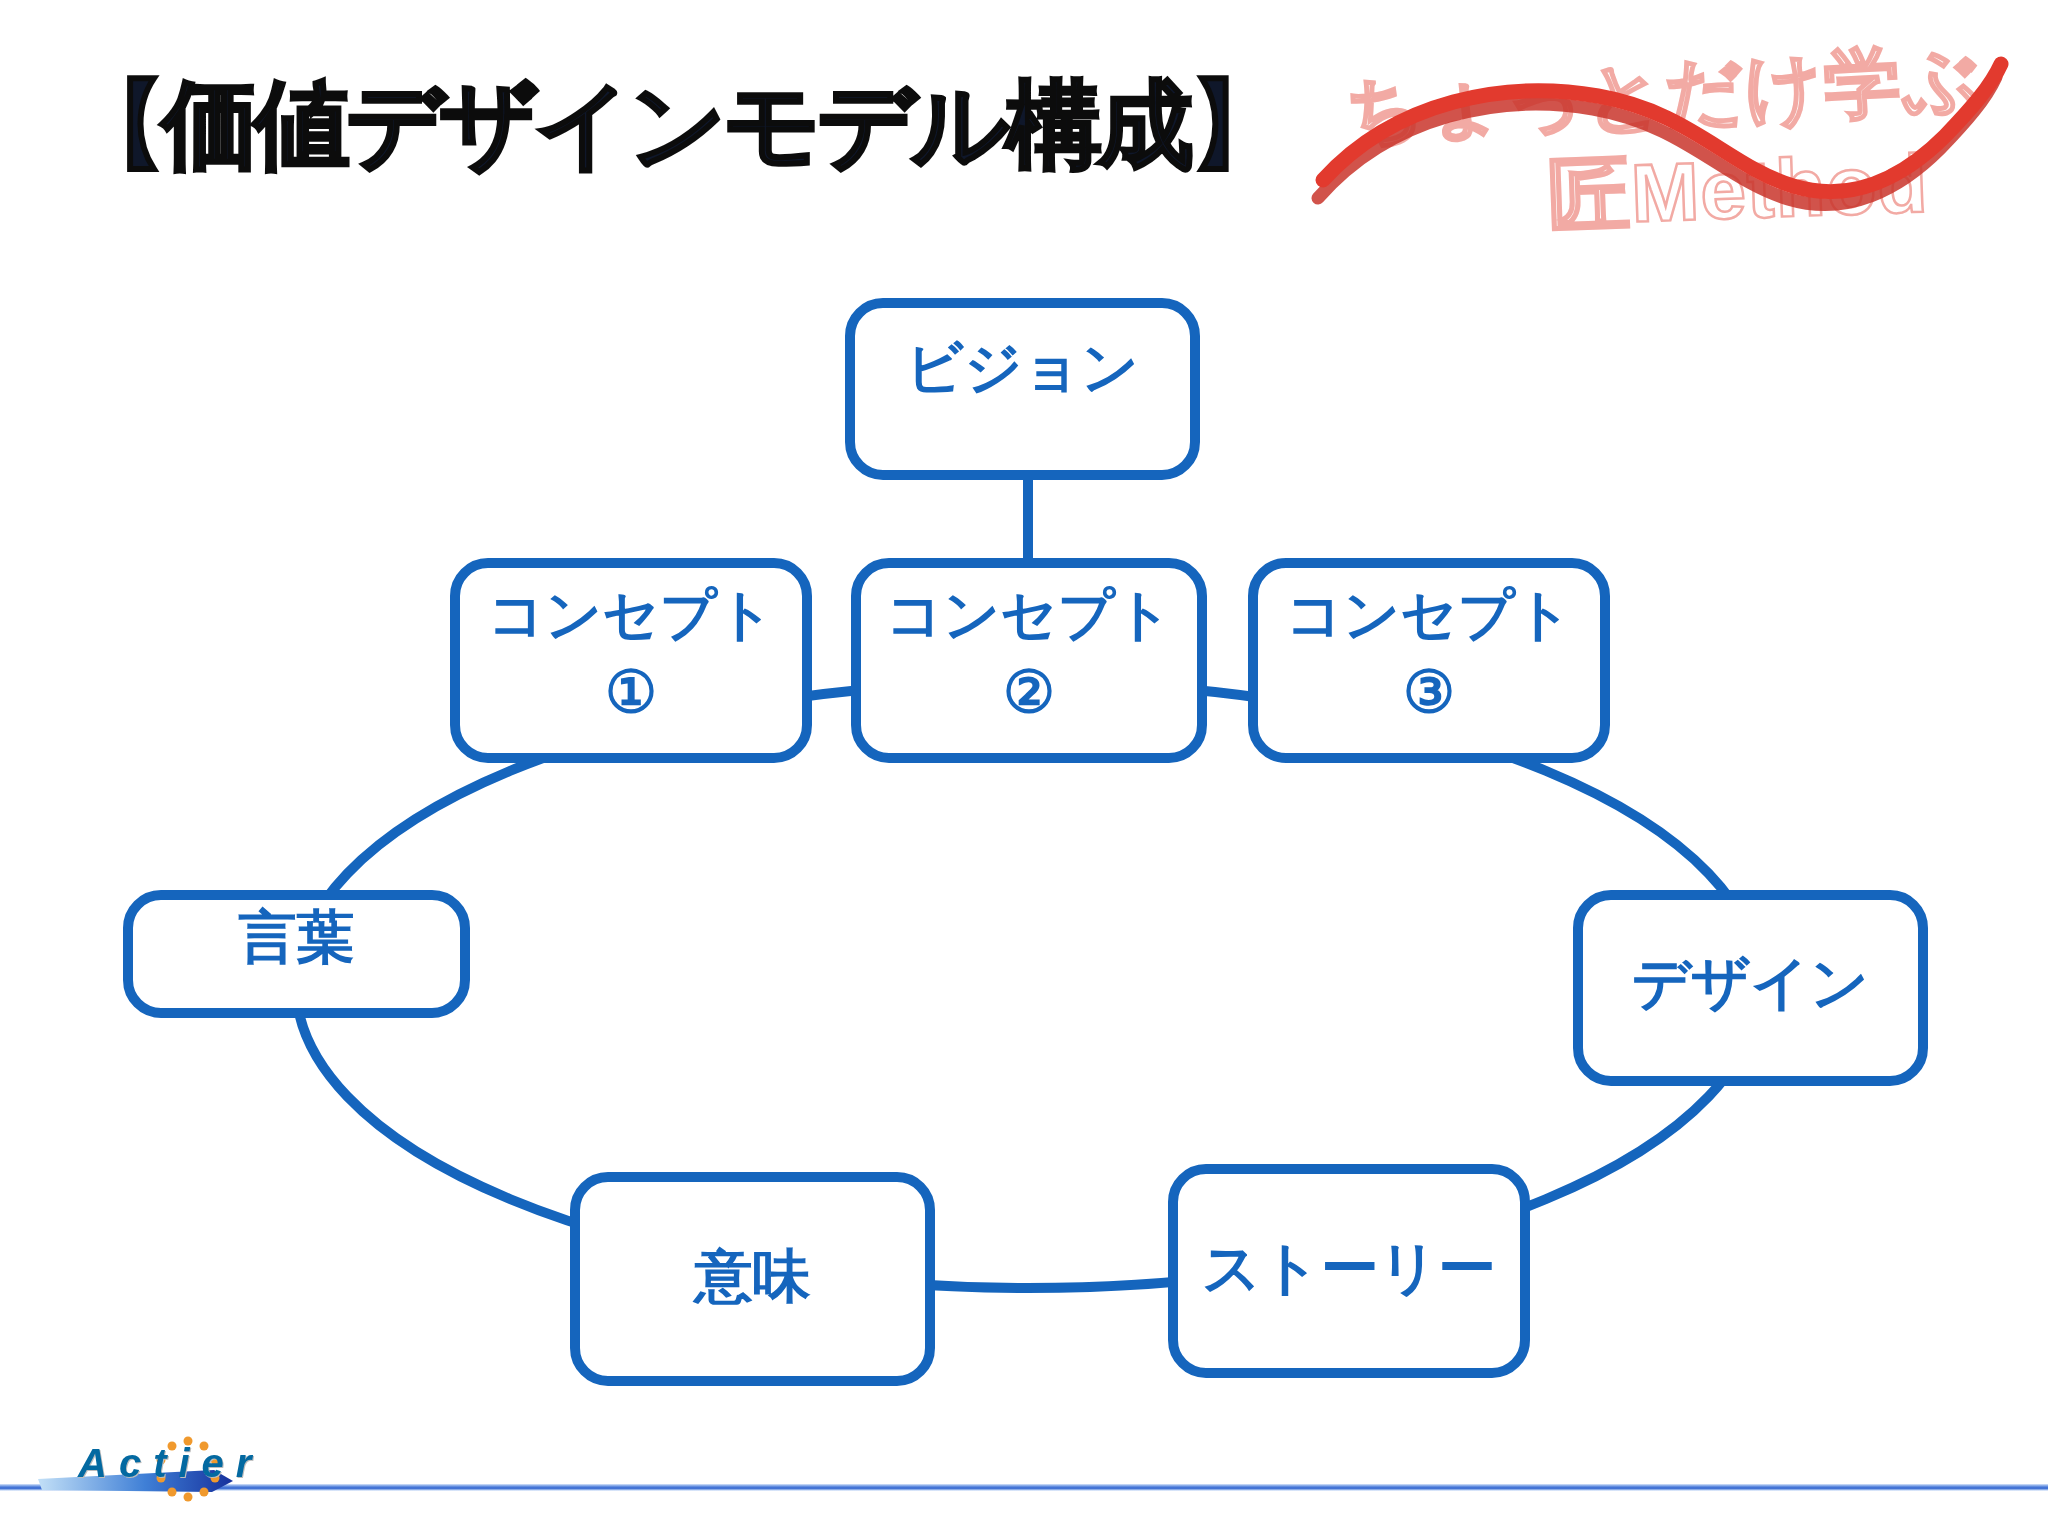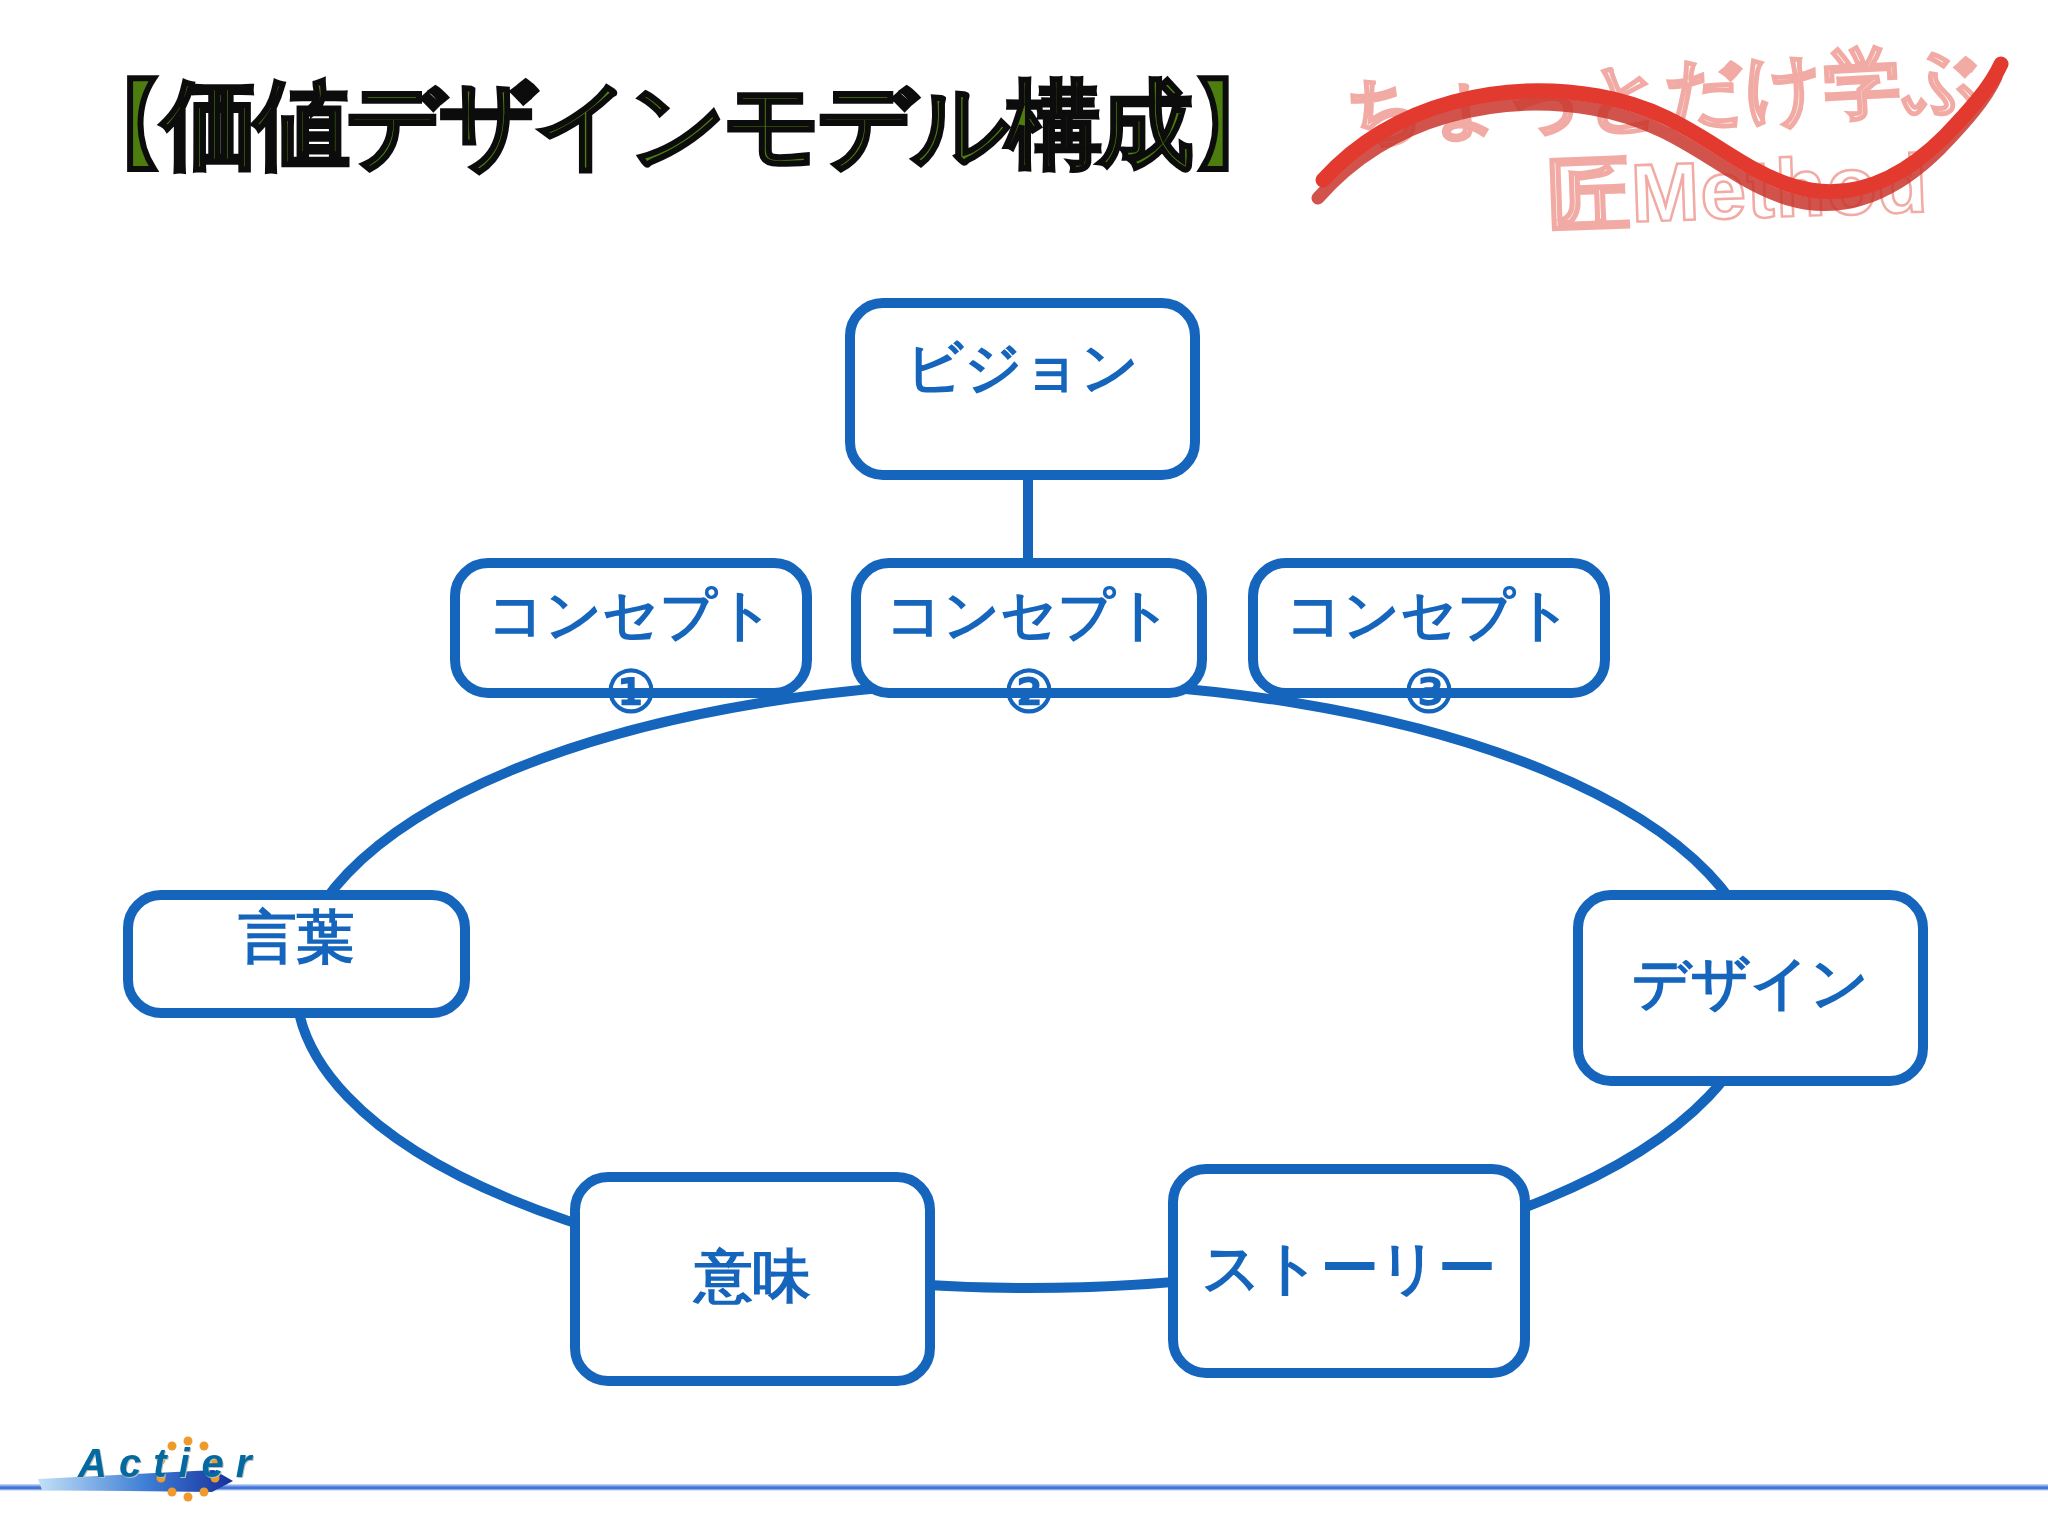--- a/index.html
+++ b/index.html
@@ -2,21 +2,21 @@
 <html><head>
 <meta charset="utf-8">
 <style>
   html,body{margin:0;padding:0;background:#ffffff;}
   body{width:2048px;height:1536px;position:relative;overflow:hidden;
        font-family:"Liberation Sans",sans-serif;}
 
   
   .slide-title{
     position:absolute;left:70px;top:62px;z-index:3;
-    font-size:96px;font-weight:900;color:#4d7c0f;
+    font-size:96px;font-weight:900;color:#0f172a;
     letter-spacing:-4px;white-space:nowrap;
     -webkit-text-stroke:3px #0c0c0c;
   }
 
   
   .wm-text{
     position:absolute;z-index:1;font-weight:bold;color:#ffffff;
     -webkit-text-stroke:2.5px #f2aaa4;
     text-shadow:0 0 1px #f2aaa4;
     white-space:nowrap;
@@ -28,21 +28,21 @@
   
   .diagram-lines{position:absolute;left:0;top:0;z-index:1;}
   .node{
     position:absolute;z-index:2;box-sizing:border-box;
     background:#ffffff;border:10px solid #1565bd;border-radius:38px;
     color:#1565bd;font-weight:bold;text-align:center;
     display:flex;flex-direction:column;align-items:center;justify-content:center;
     line-height:1.1;
   }
   .node-vision {left:845px; top:298px; width:355px;height:182px;font-size:57px;padding-bottom:44px;}
-  .node-concept{top:558px;height:140px;width:362px;font-size:56px;
+  .node-concept{top:558px;height:205px;width:362px;font-size:56px;
                 justify-content:flex-start;padding-top:16px;}
   .node-concept .num{font-size:58px;margin-top:14px;}
   .node-concept-1{left:450px;}
   .node-concept-2{left:851px;width:356px;}
   .node-concept-3{left:1248px;}
   .node-words  {left:123px; top:890px; width:347px;height:128px;font-size:58px;padding-bottom:34px;}
   .node-design {left:1573px;top:890px; width:355px;height:196px;font-size:58px;padding-bottom:10px;}
   .node-meaning{left:570px; top:1172px;width:365px;height:214px;font-size:58px;padding-bottom:6px;}
   .node-story  {left:1168px;top:1164px;width:362px;height:214px;font-size:58px;padding-bottom:6px;}
 

